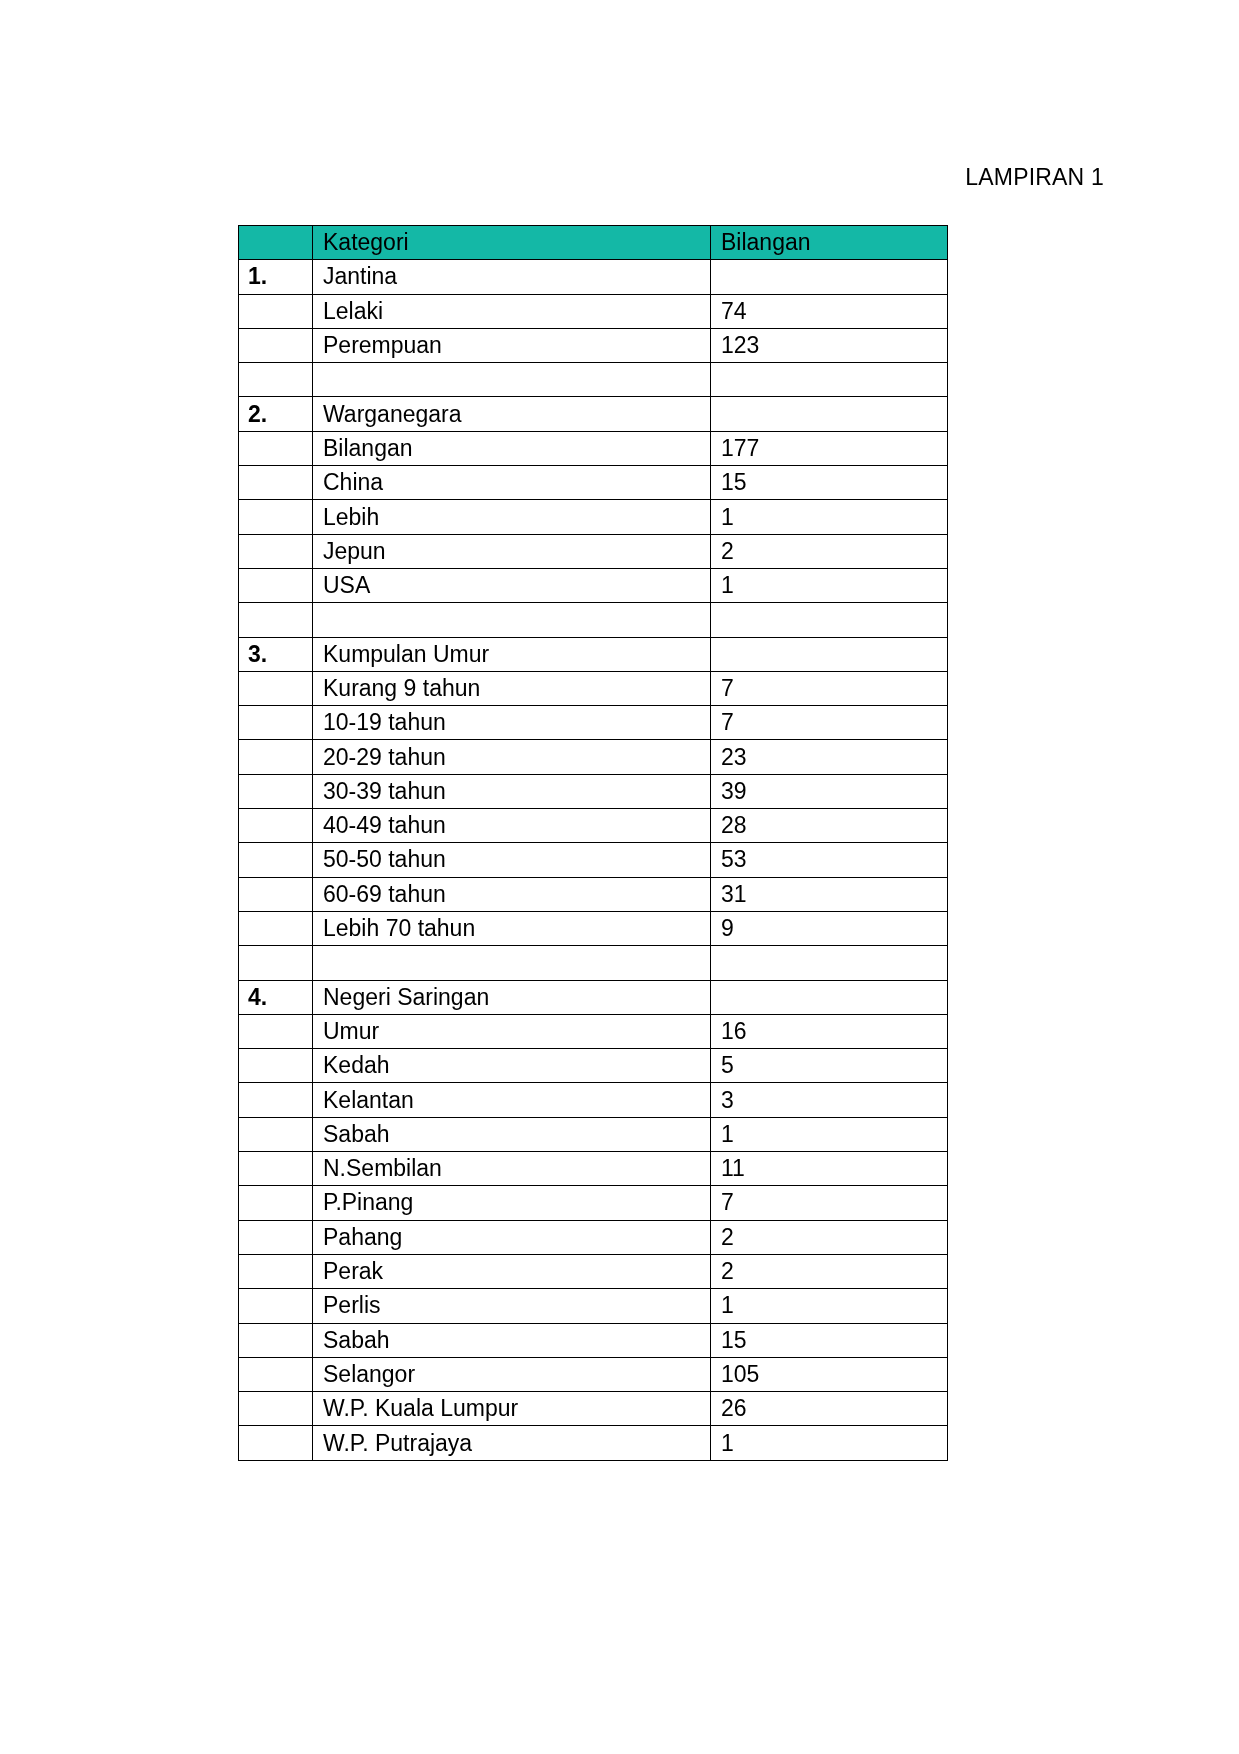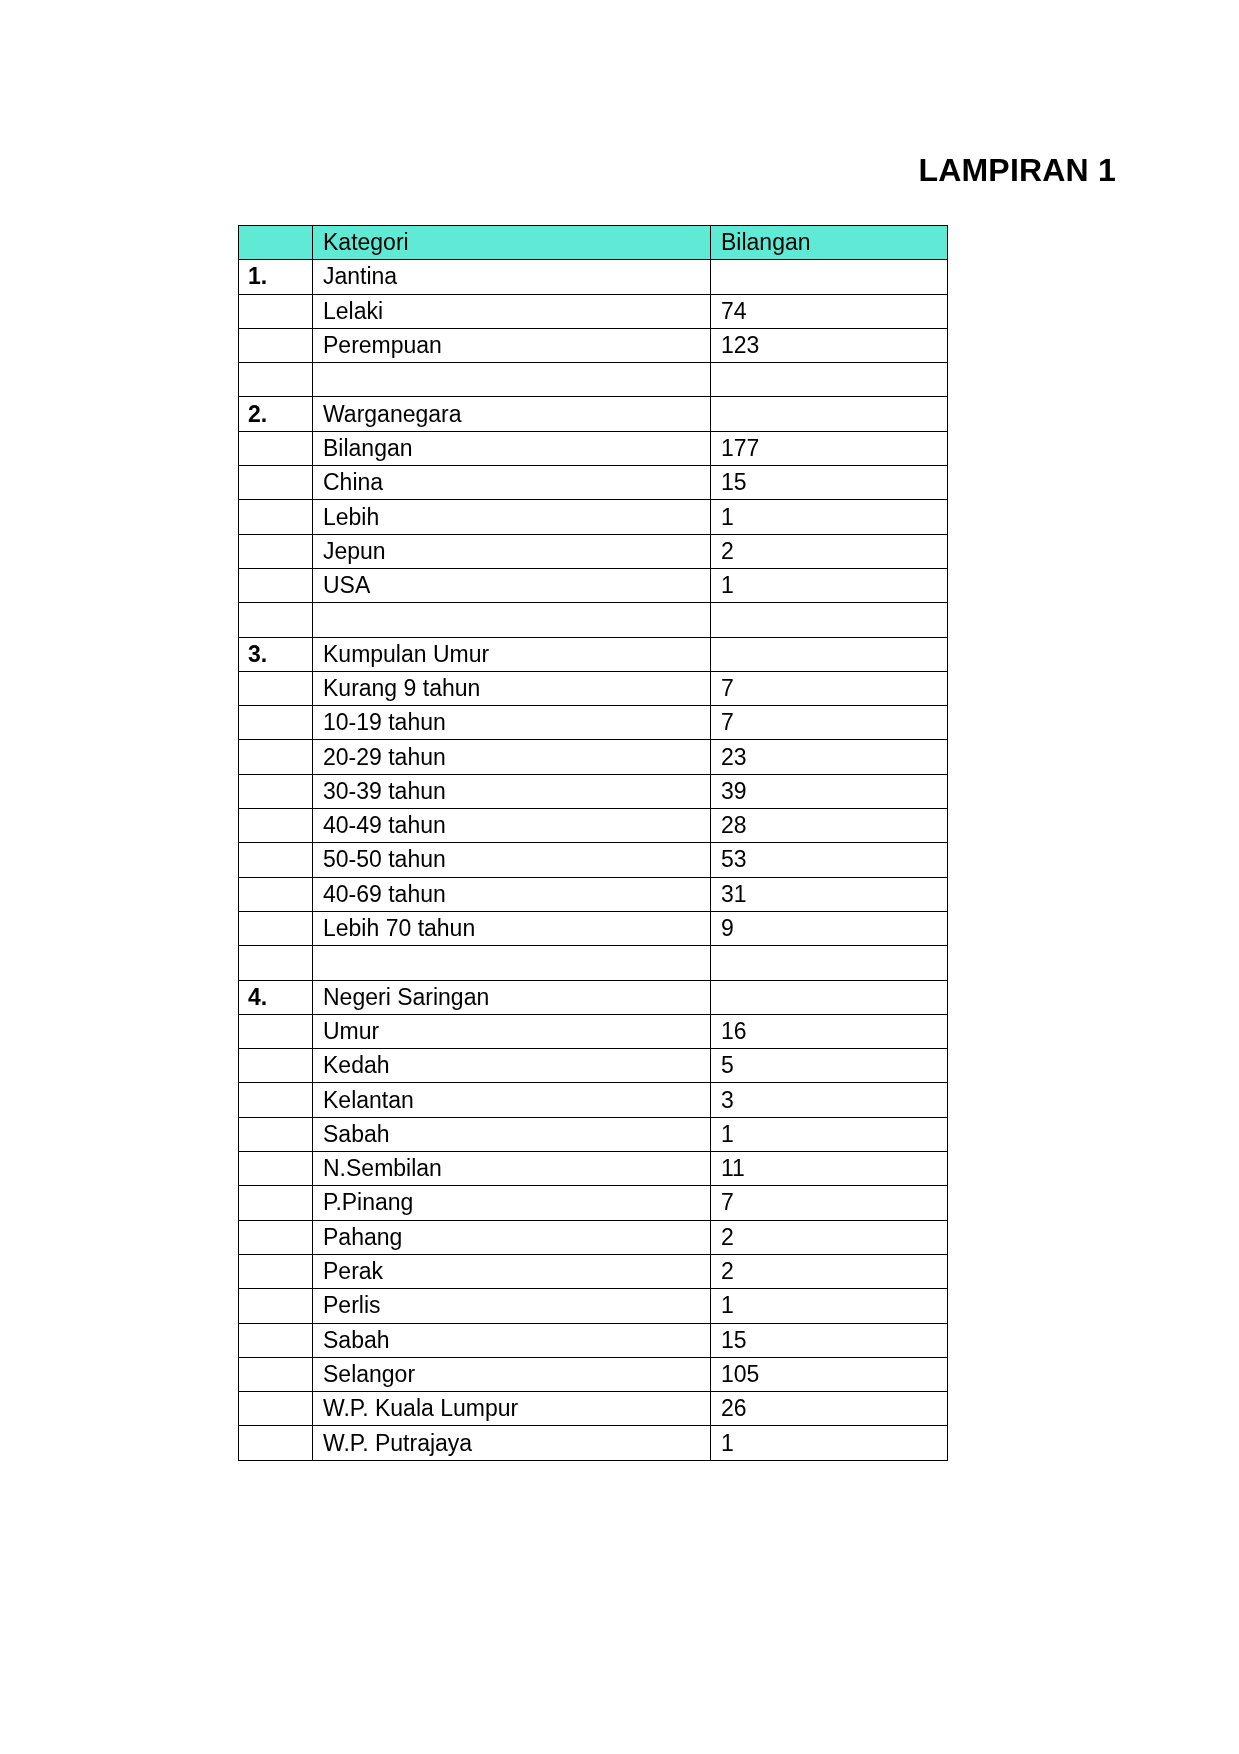--- a/index.html
+++ b/index.html
@@ -12,24 +12,24 @@
       height: 1754px;
       position: relative;
       font-family: "Liberation Sans", sans-serif;
       color: #000000;
       overflow: hidden;
     }
     .page-title {
       position: absolute;
       top: 148px;
       right: 119px;
-      font-size: 32px;
-      font-weight: bold;
+      font-size: 23px;
+      font-weight: normal;
       letter-spacing: 0.2px;
-      margin: 4px;
+      margin: 16px;
     }
     .data-table {
       position: absolute;
       left: 238px;
       top: 225px;
       width: 709px;
       border-collapse: collapse;
       table-layout: fixed;
     }
     .data-table col.c-num { width: 74px; }
@@ -40,21 +40,21 @@
       height: 33.3px;
       padding: 0 0 0 10px;
       font-size: 23px;
       font-weight: normal;
       text-align: left;
       vertical-align: middle;
       line-height: 1;
       white-space: nowrap;
     }
     .data-table thead th {
-      background: #5eead4;
+      background: #14b8a6;
     }
     .data-table .num {
       font-weight: bold;
       padding-left: 9px;
     }
     .data-table .section-title {
       font-weight: normal;
     }
   </style>
 </head>
@@ -161,21 +161,21 @@
         <td>40-49 tahun</td>
         <td>28</td>
       </tr>
       <tr>
         <td></td>
         <td>50-50 tahun</td>
         <td>53</td>
       </tr>
       <tr>
         <td></td>
-        <td>40-69 tahun</td>
+        <td>60-69 tahun</td>
         <td>31</td>
       </tr>
       <tr>
         <td></td>
         <td>Lebih 70 tahun</td>
         <td>9</td>
       </tr>
       <tr>
         <td></td>
         <td></td>

